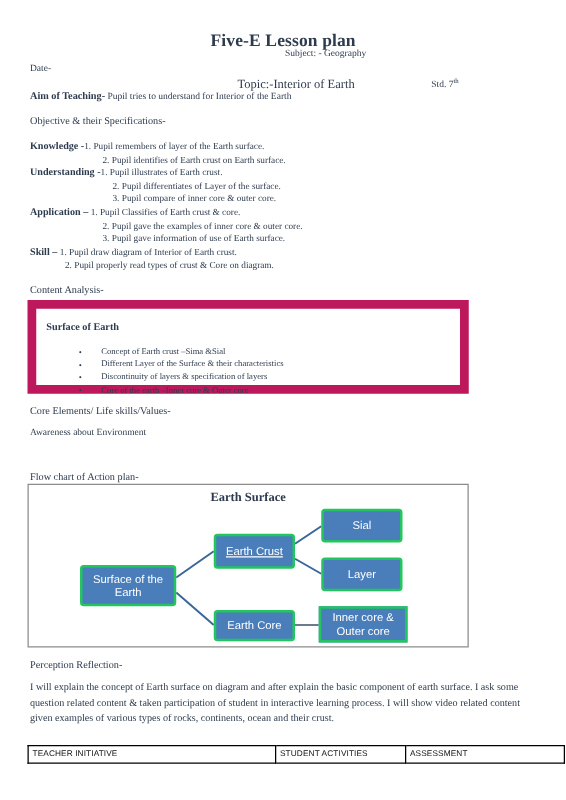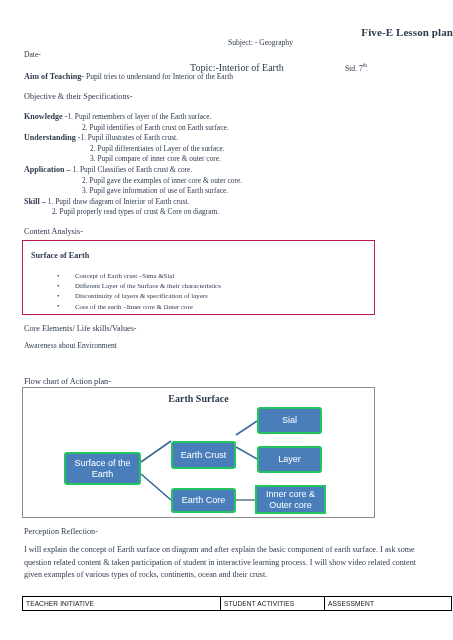--- a/index.html
+++ b/index.html
@@ -19,22 +19,22 @@
     position: absolute;
     left: 0; top: 0;
     width: 453px; height: 640px;
     padding: 0;
     box-sizing: border-box;
   }
   .doc-title {
     position: absolute;
     left: 0; right: 0;
     top: 26px;
-    text-align: right;
-    font-size: 11px;
+    text-align: center;
+    font-size: 14px;
     font-weight: bold;
     letter-spacing: .1px;
   }
   .subject-line {
     position: absolute;
     left: 228px;
     top: 38px;
     font-size: 7.6px;
   }
   .date-line {
@@ -96,21 +96,21 @@
   .obj-row.indent2 { padding-left: 66px; }
   .obj-row.indent3 { padding-left: 28px; }
 
   
   .content-box {
     position: absolute;
     left: 22px;
     top: 240px;
     width: 353px;
     height: 75px;
-    border: 1px solid #be185d;
+    border: 7px solid #be185d;
     box-sizing: border-box;
     background: #ffffff;
   }
   .content-box .cb-title {
     position: absolute;
     left: 8px;
     top: 10px;
     font-size: 8.2px;
     font-weight: bold;
   }
@@ -176,21 +176,21 @@
     display: flex;
     align-items: center;
     justify-content: center;
     text-align: center;
     border-radius: 3px;
   }
   .node.sharp { border-radius: 0; }
   .node .txt { display: block; padding: 0 2px; }
 
   #node-surface { left: 64px;  top: 452px; width: 77px;  height: 33px; }
-  #node-crust   { left: 171px; top: 441px; width: 65px;  height: 28px; }
+  #node-crust   { left: 171px; top: 427px; width: 65px;  height: 28px; text-decoration: underline; }
   #node-core    { left: 171px; top: 488px; width: 65px;  height: 25px; }
   #node-sial    { left: 257px; top: 407px; width: 65px;  height: 27px; }
   #node-sima    { left: 257px; top: 446px; width: 65px;  height: 27px; }
   #node-inner   { left: 255px; top: 485px; width: 71px;  height: 29px; }
 
   .connectors {
     position: absolute;
     left: 0; top: 0;
     width: 453px; height: 640px;
     pointer-events: none;

